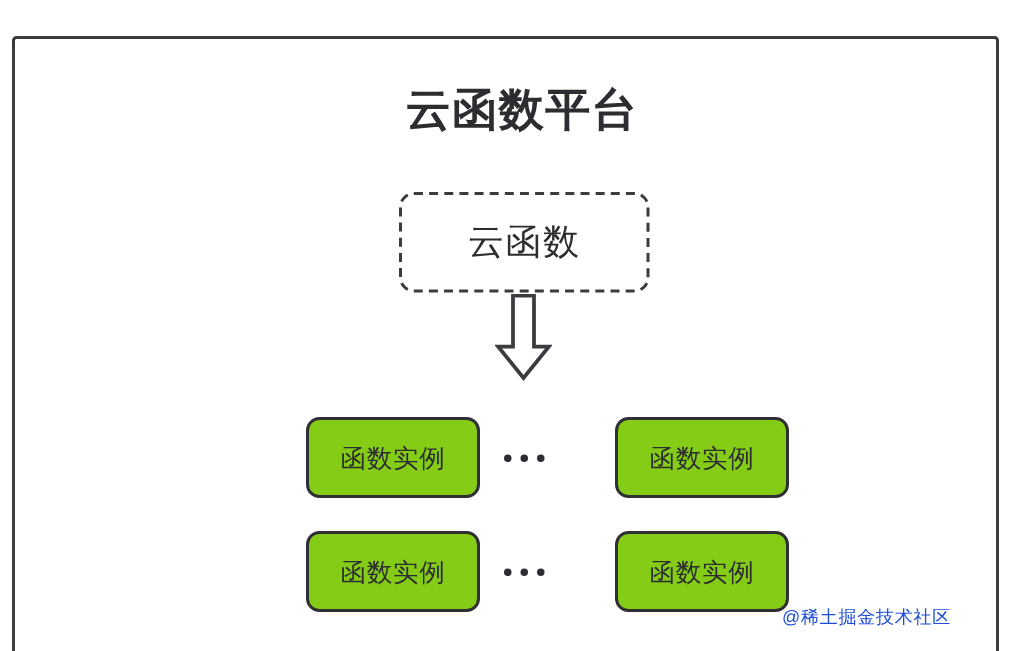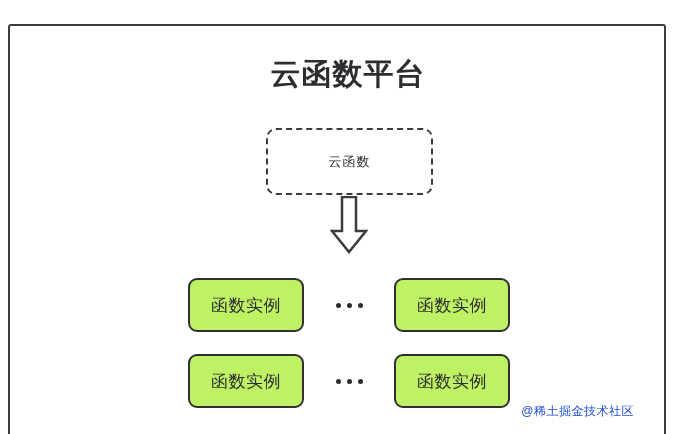--- a/index.html
+++ b/index.html
@@ -55,21 +55,21 @@
     height: 67px;
     box-sizing: border-box;
     border: 2.5px dashed #3b3b40;
     border-radius: 10px;
     background: #ffffff;
     display: flex;
     align-items: center;
     justify-content: center;
   }
   .cf-node-label {
-    font-size: 13px;
+    font-size: 24px;
     color: #2c2c31;
     line-height: 1;
     letter-spacing: 1px;
     white-space: nowrap;
   }
 
   
   .down-arrow {
     position: absolute;
     left: 320px;
@@ -89,24 +89,25 @@
   .inst-row.row-2 { top: 328px; }
 
   .inst-box {
     position: absolute;
     top: 0;
     width: 116px;
     height: 54px;
     box-sizing: border-box;
     border: 2.5px solid #2f2f34;
     border-radius: 9px;
-    background: #bef264;
+    background: #84cc16;
     display: flex;
     align-items: center;
     justify-content: center;
+    margin-left: 16px;
   }
   .inst-box.left  { left: 178px; }
   .inst-box.right { left: 384px; }
 
   .inst-label {
     font-size: 17px;
     color: #2c2c31;
     line-height: 1;
     letter-spacing: 0.5px;
     white-space: nowrap;

